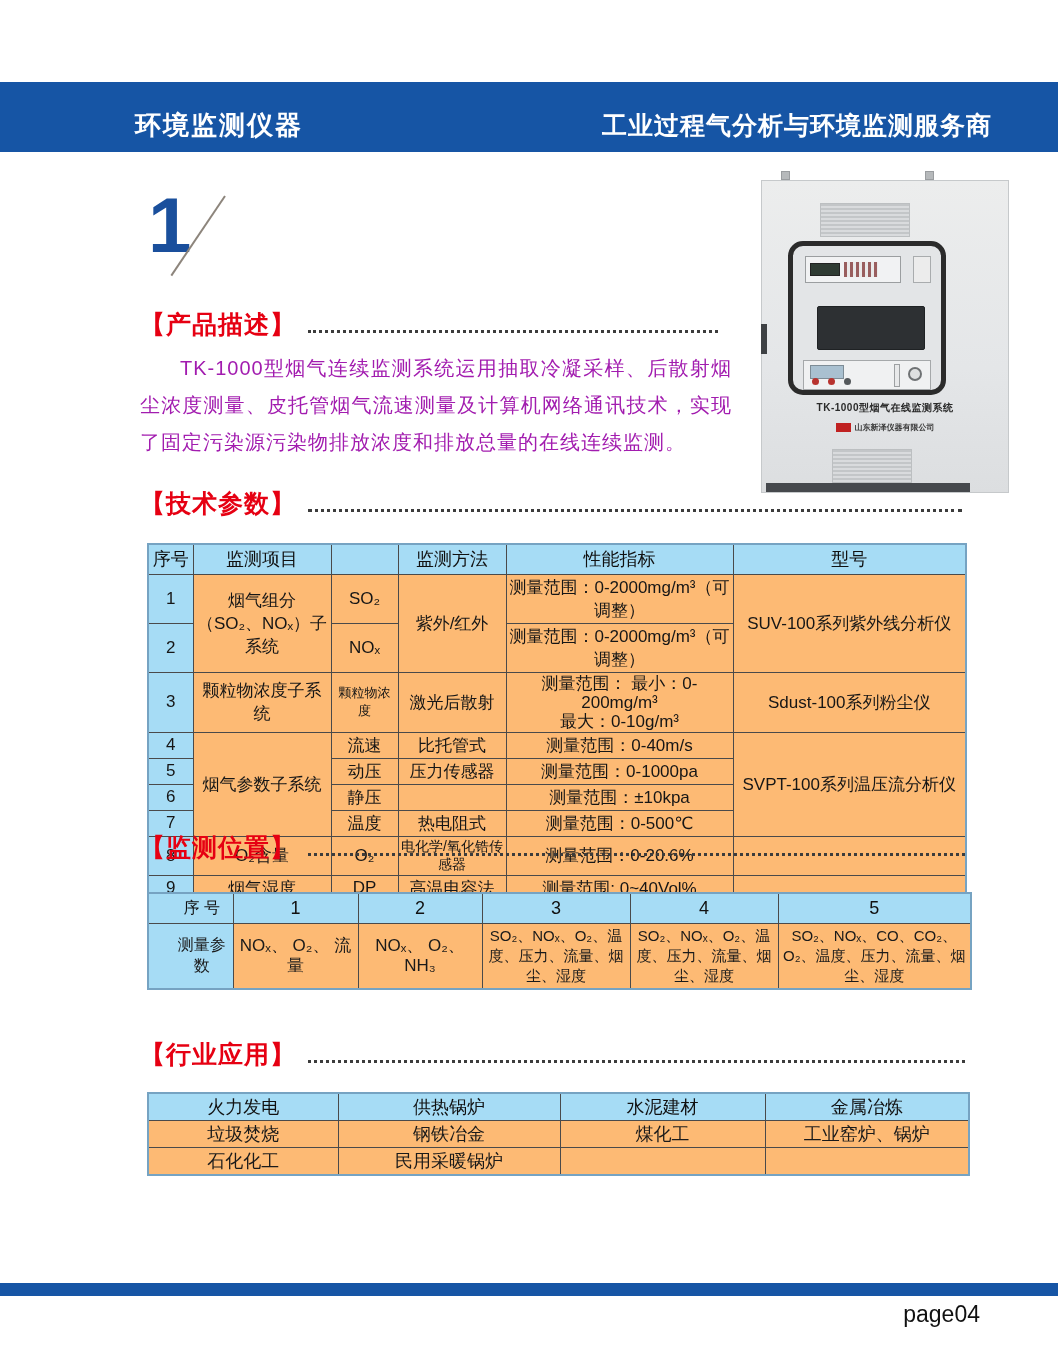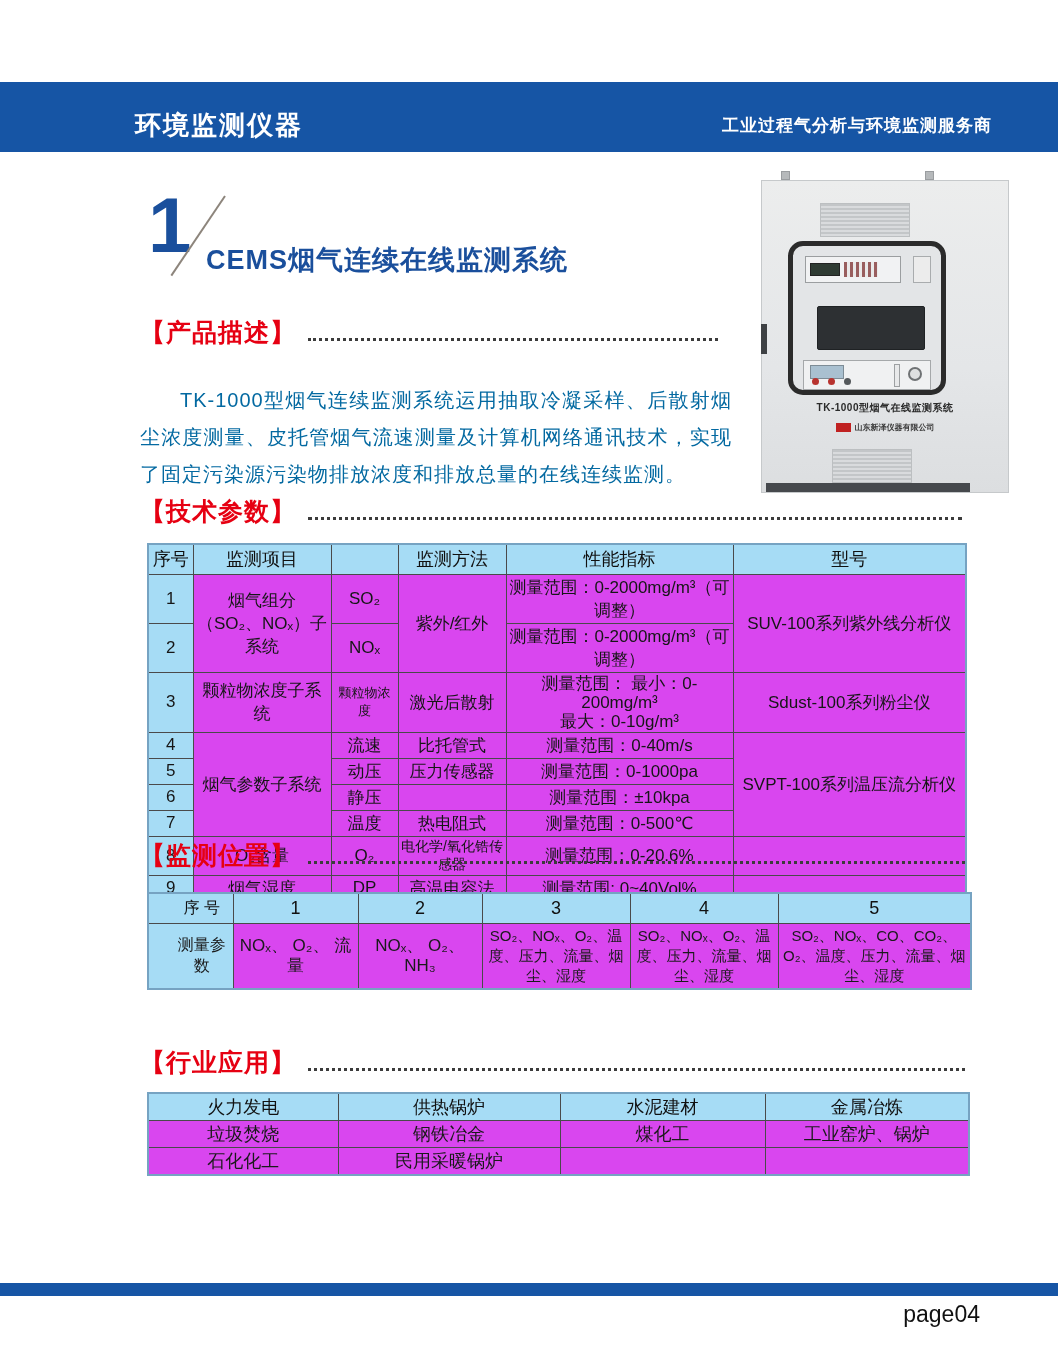--- a/index.html
+++ b/index.html
@@ -4,42 +4,42 @@
 <style>
   * { margin:0; padding:0; box-sizing:border-box; }
   html,body { background:#ffffff; }
   body { font-family:"Liberation Sans","DejaVu Sans",sans-serif; color:#1a1a1a; }
   .page { position:relative; width:1058px; height:1346px; background:#fff; overflow:hidden; margin:0 auto; }
 
   
   .topbar { position:absolute; left:0; top:82px; width:1058px; height:70px; background:#1655a5;
             display:flex; align-items:center; justify-content:space-between; padding:16px 66px 0 135px; }
   .topbar .tleft  { color:#fff; font-size:26px; font-weight:bold; letter-spacing:2px; }
-  .topbar .tright { color:#fff; font-size:17px; font-weight:bold; letter-spacing:1px; }
+  .topbar .tright { color:#fff; font-size:25px; font-weight:bold; letter-spacing:1px; }
   .bottombar { position:absolute; left:0; top:1283px; width:1058px; height:13px; background:#1655a5; }
   .pagenum { position:absolute; top:1301px; right:78px; font-size:23px; color:#111; }
 
   
   .hero-number { position:absolute; left:148px; top:188px; font-size:78px; line-height:0.95;
                  font-weight:bold; color:#1a4f9c; }
   .hero-slash  { position:absolute; left:224px; top:196px; width:2px; height:96px;
                  background:#8d857c; transform:rotate(34deg); transform-origin:top center; }
   .hero-title  { position:absolute; left:206px; top:242px; font-size:27px; font-weight:bold;
                  color:#1a4f9c; letter-spacing:1px; }
 
   
-  .sec { position:absolute; display:flex; align-items:flex-end;margin-top:8px; }
+  .sec { position:absolute; display:flex; align-items:flex-end; }
   .sec .label { color:#e60012; font-size:25px; font-weight:bold; white-space:nowrap; letter-spacing:1px; }
   .sec .dots  { flex:1; border-bottom:3px dotted #3c3c3c; margin:0 0 8px 12px; height:1px; }
 
   .desc-body { position:absolute; left:140px; top:350px; width:592px; font-size:20px;
-               line-height:37px; text-indent:2em; color:#0369a1; letter-spacing:1px; text-align:justify;margin-top:32px; }
-
-  
-  table.tbl { border-collapse:collapse; table-layout:fixed; position:absolute; background:#d946ef;
+               line-height:37px; text-indent:2em; color:#a21caf; letter-spacing:1px; text-align:justify; }
+
+  
+  table.tbl { border-collapse:collapse; table-layout:fixed; position:absolute; background:#fdba74;
               border:2px solid #76a3c2; }
   table.tbl td, table.tbl th { border:1px solid #4a4a4a; text-align:center; vertical-align:middle;
               padding:1px 2px; overflow:hidden; }
   table.tbl th { background:#a6dcf5; font-weight:normal; font-size:18px; color:#111; }
   td.bluecell { background:#a6dcf5; }
   .tech { left:147px; top:543px; width:818px; font-size:17px; }
   .tech td { color:#161616; }
   .tech .small { font-size:13px; letter-spacing:0; }
   .tech .perf3 { white-space:pre-line; line-height:19px; }
   .pos { left:147px; top:892px; width:823px; font-size:18px; }
@@ -90,21 +90,20 @@
 
 <div class="page">
 
   <div class="topbar">
     <div class="tleft">环境监测仪器</div>
     <div class="tright">工业过程气分析与环境监测服务商</div>
   </div>
 
   <div class="hero-number">1</div>
   <div class="hero-slash"></div>
-  <div class="hero-title">CEMS烟气连续在线监测系统</div>
 
   <div class="cabinet">
     <div class="cab-hook" style="left:28px;"></div>
     <div class="cab-hook" style="left:172px;"></div>
     <div class="cab-body">
       <div class="cab-vent" style="left:58px; top:22px; width:90px; height:34px;"></div>
       <div class="cab-window">
         <div class="cab-inst1">
           <div class="cab-lcd1"></div>
           <div class="cab-keys"></div>

